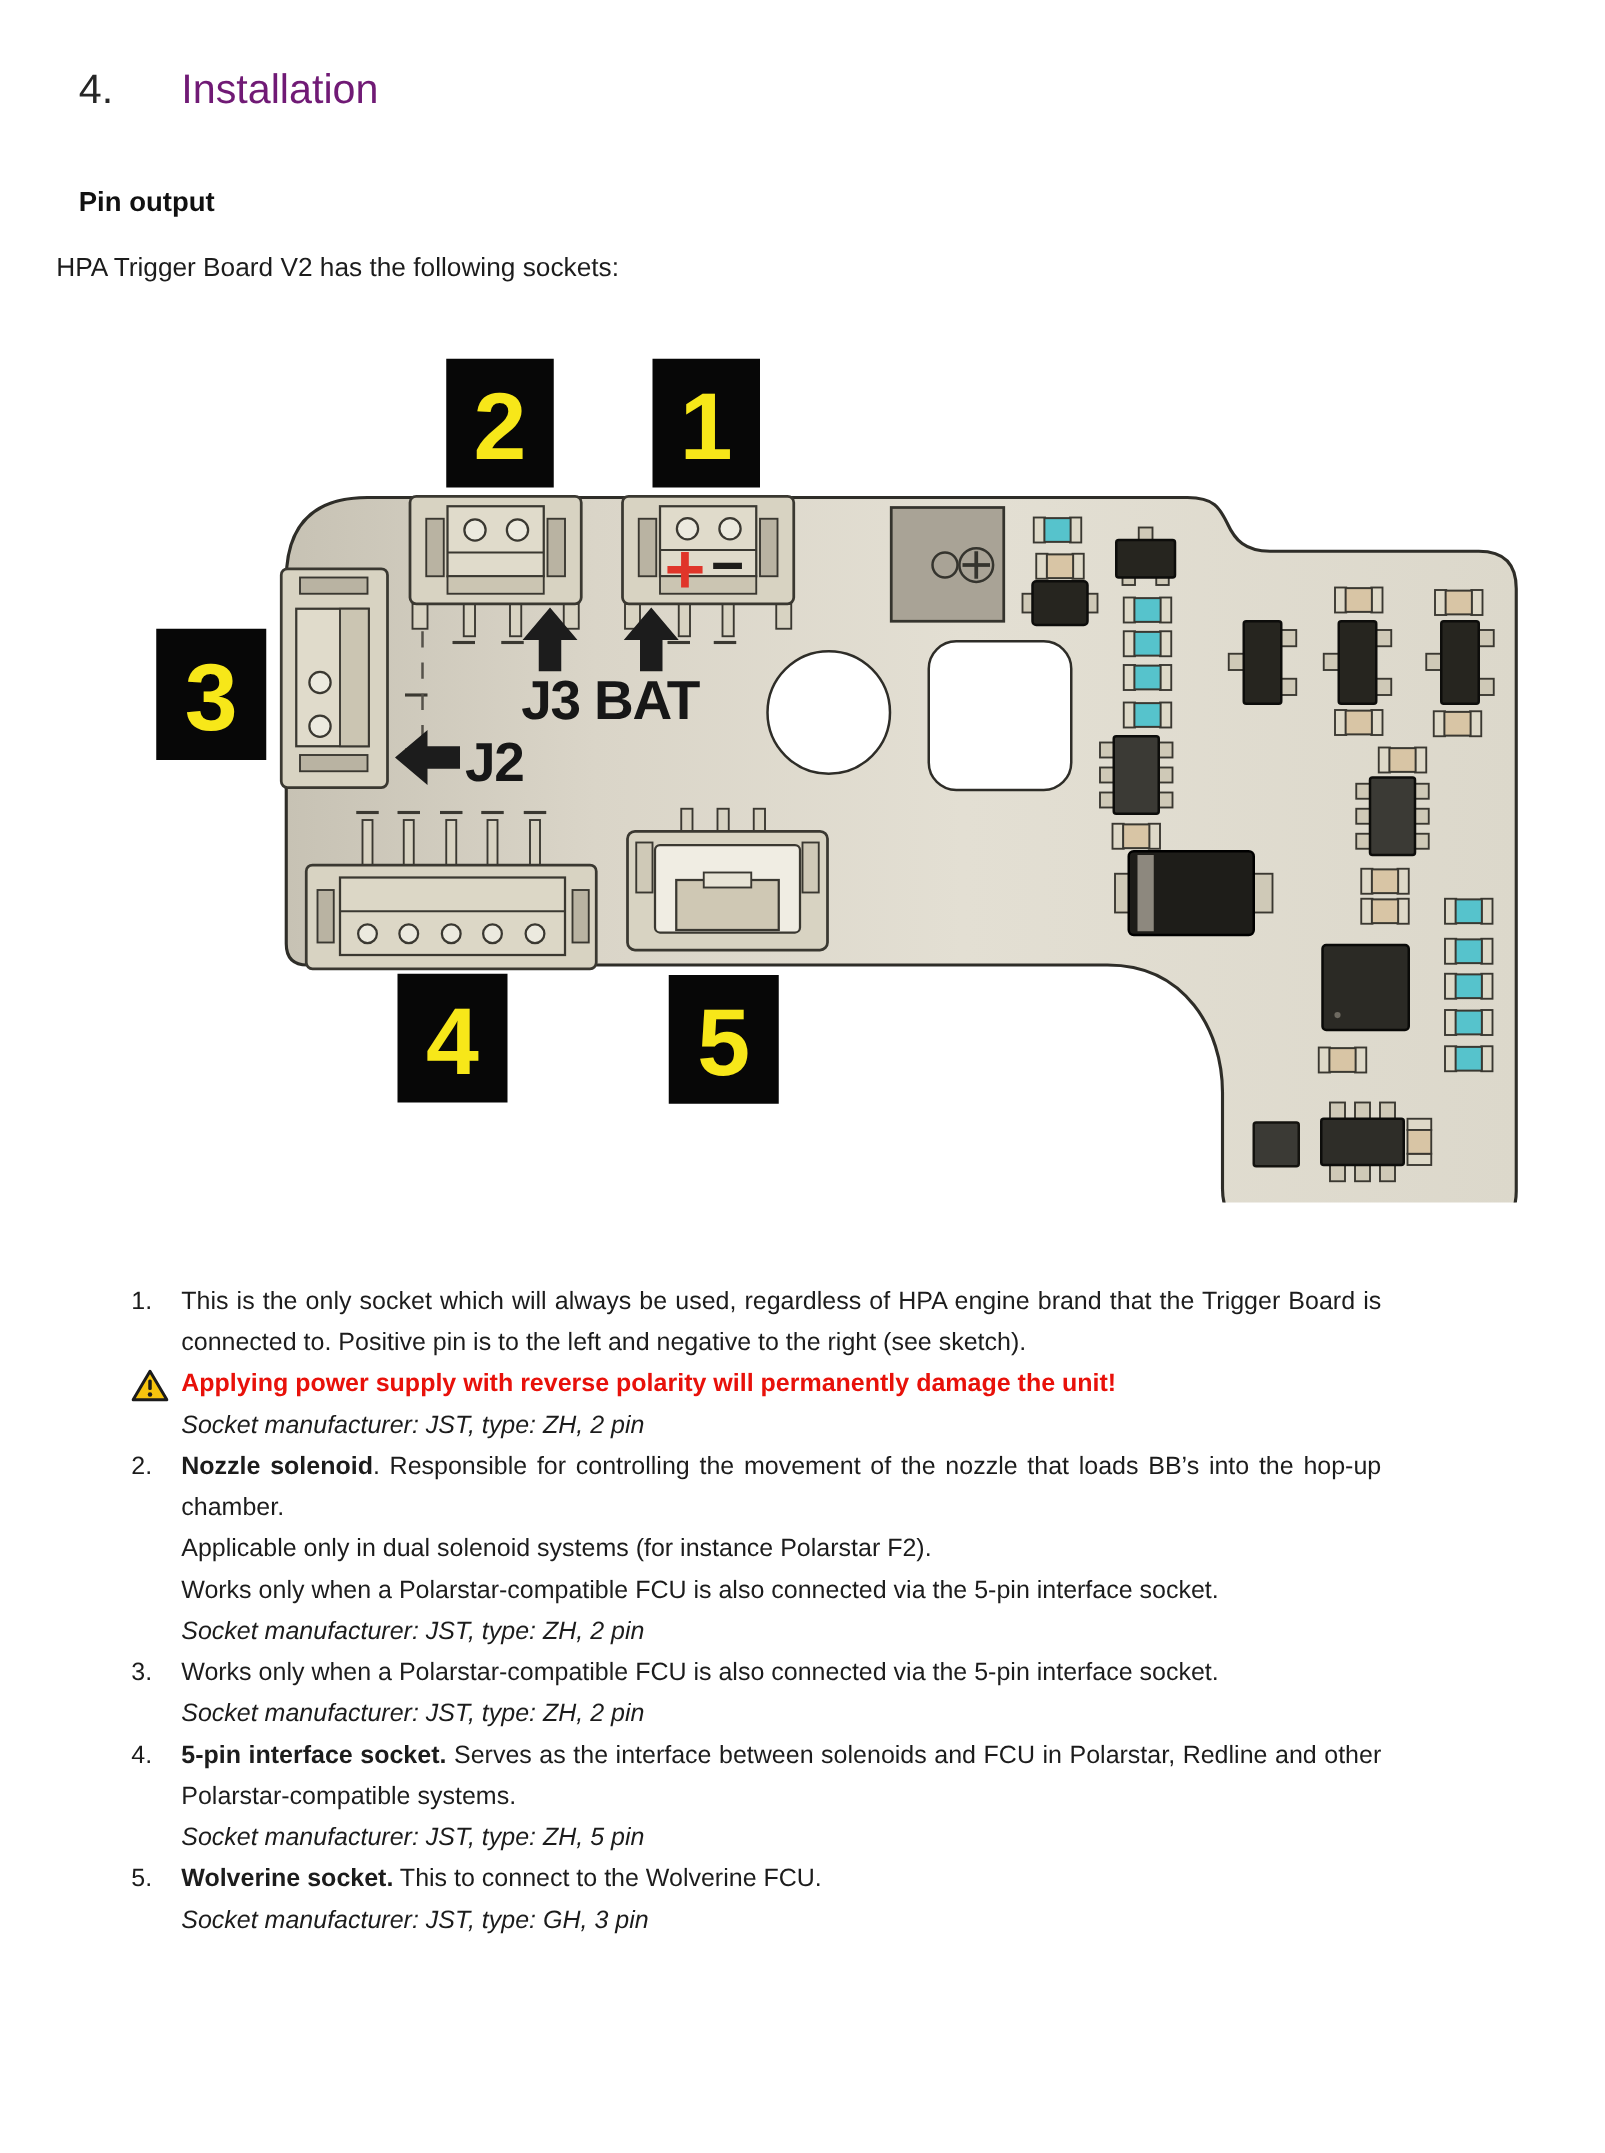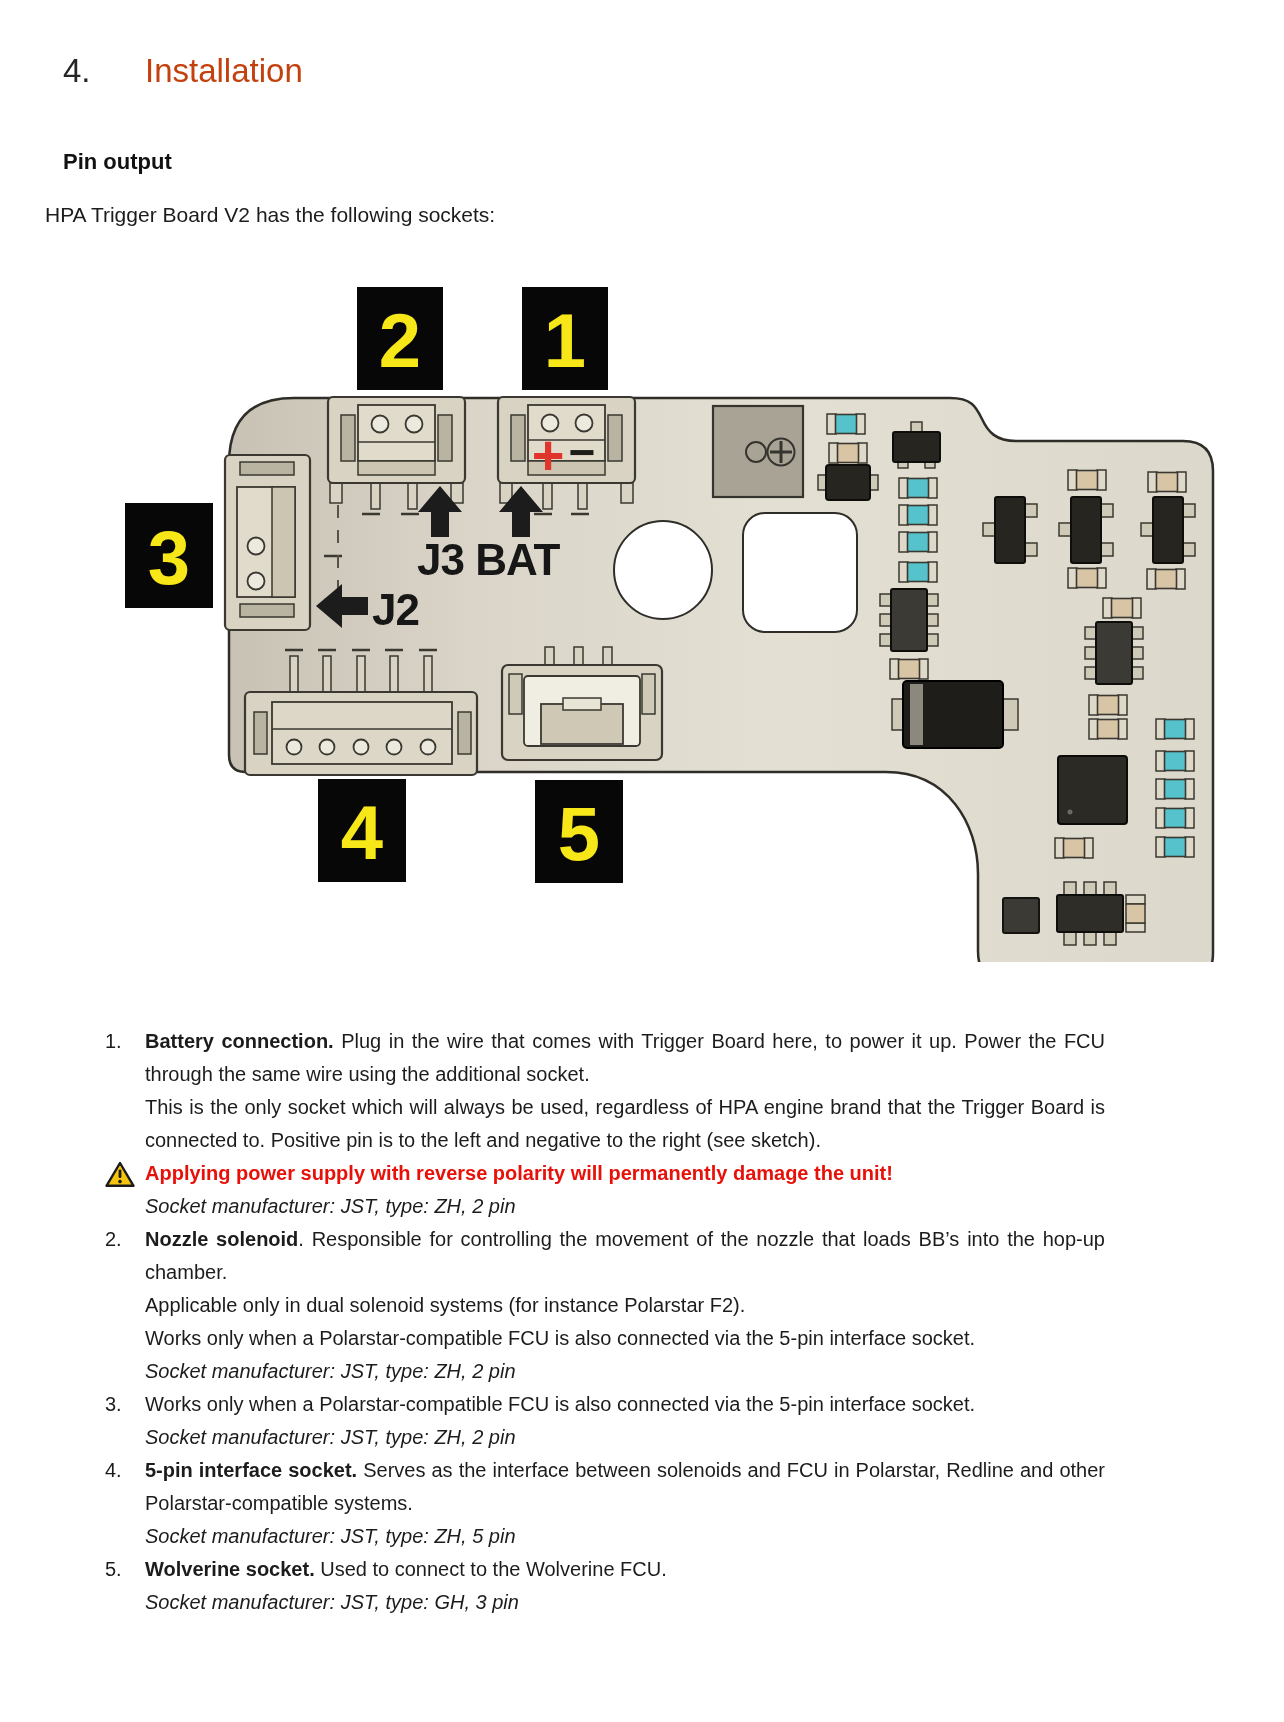--- a/index.html
+++ b/index.html
@@ -1,19 +1,19 @@
 <!DOCTYPE html>
 <html><head>
 <meta charset="utf-8">
 <style>
   html,body{margin:0;padding:0;background:#ffffff;}
   .page{position:relative;width:1284px;height:1722px;background:#ffffff;
         font-family:"Liberation Sans",sans-serif;color:#1f1f1f;overflow:hidden;}
   .title-num{position:absolute;left:63px;top:52px;font-size:33px;color:#262626;}
-  .title-text{position:absolute;left:145px;top:52px;font-size:33px;color:#c2410c;}
+  .title-text{position:absolute;left:145px;top:52px;font-size:33px;color:#701a75;}
   .subhead{position:absolute;left:63px;top:149px;font-size:22px;font-weight:bold;color:#111;}
   .intro{position:absolute;left:45px;top:203px;font-size:21px;color:#1c1c1c;}
   svg.diagram{position:absolute;left:0;top:250px;}
   .list{position:absolute;left:63px;top:1025px;width:1042px;font-size:20px;line-height:33px;color:#1c1c1c;}
   .li{display:flex;}
   .num{width:82px;padding-left:42px;box-sizing:border-box;flex:none;}
   .bodycol{width:960px;flex:none;}
   .bodycol p{margin:0;text-align:justify;}
   .bodycol p.single{text-align:left;}
   .note{font-style:italic;text-align:right;}
@@ -266,21 +266,20 @@
       <rect x="535" y="780" width="88" height="103" fill="#070707"></rect>
       <text x="579" y="860" text-anchor="middle" font-size="76" font-weight="bold" fill="#f7e719">5</text>
     </g>
   </svg>
 
   <div class="list">
 
     <div class="li">
       <div class="num">1.</div>
       <div class="bodycol">
-        <p><b>Battery connection.</b><span> Plug in the wire that comes with Trigger Board here, to power it up. Power the FCU through the same wire using the additional socket.</span></p>
         <p>This is the only socket which will always be used, regardless of HPA engine brand that the Trigger Board is connected to. Positive pin is to the left and negative to the right (see sketch).</p>
         <p class="warnline">
           <span class="wicon">
             <svg width="30" height="27" viewBox="0 0 30 27" xmlns="http://www.w3.org/2000/svg">
               <path d="M15 2 L28.5 24.8 L1.5 24.8 Z" fill="#f6c40e" stroke="#1b1b1b" stroke-width="2.4" stroke-linejoin="round"></path>
               <rect x="13.6" y="8.5" width="2.8" height="8.5" rx="1.2" fill="#1b1b1b"></rect>
               <circle cx="15" cy="20.6" r="1.8" fill="#1b1b1b"></circle>
             </svg>
           </span>
           <span>Applying power supply with reverse polarity will permanently damage the unit!</span>
@@ -311,19 +310,19 @@
       <div class="num">4.</div>
       <div class="bodycol">
         <p><b>5-pin interface socket.</b><span> Serves as the interface between solenoids and FCU in Polarstar, Redline and other Polarstar-compatible systems.</span></p>
         <p class="note">Socket manufacturer: JST, type: ZH, 5 pin</p>
       </div>
     </div>
 
     <div class="li">
       <div class="num">5.</div>
       <div class="bodycol">
-        <p class="single"><b>Wolverine socket.</b><span> Used to connect to the Wolverine FCU.</span></p>
+        <p class="single"><b>Wolverine socket.</b><span> This to connect to the Wolverine FCU.</span></p>
         <p class="note">Socket manufacturer: JST, type: GH, 3 pin</p>
       </div>
     </div>
 
   </div>
 </div>
 
 </body></html>

